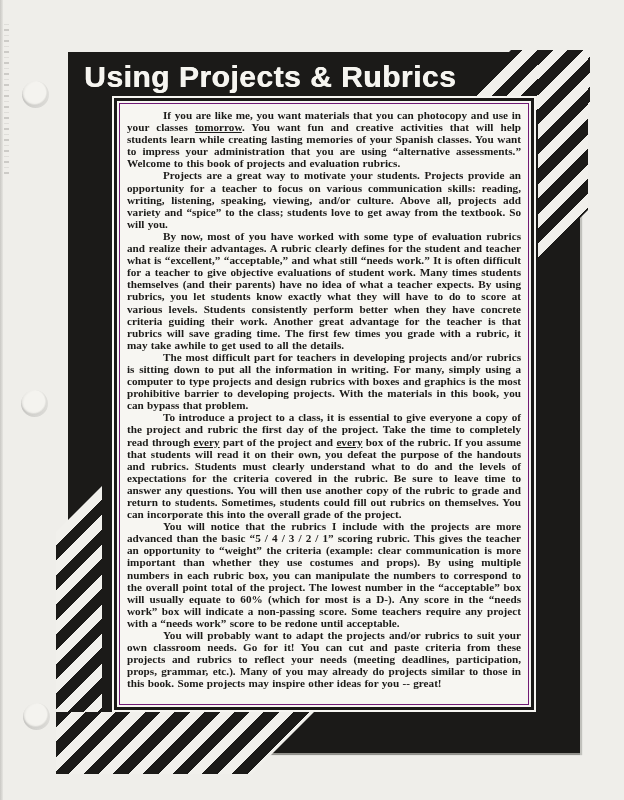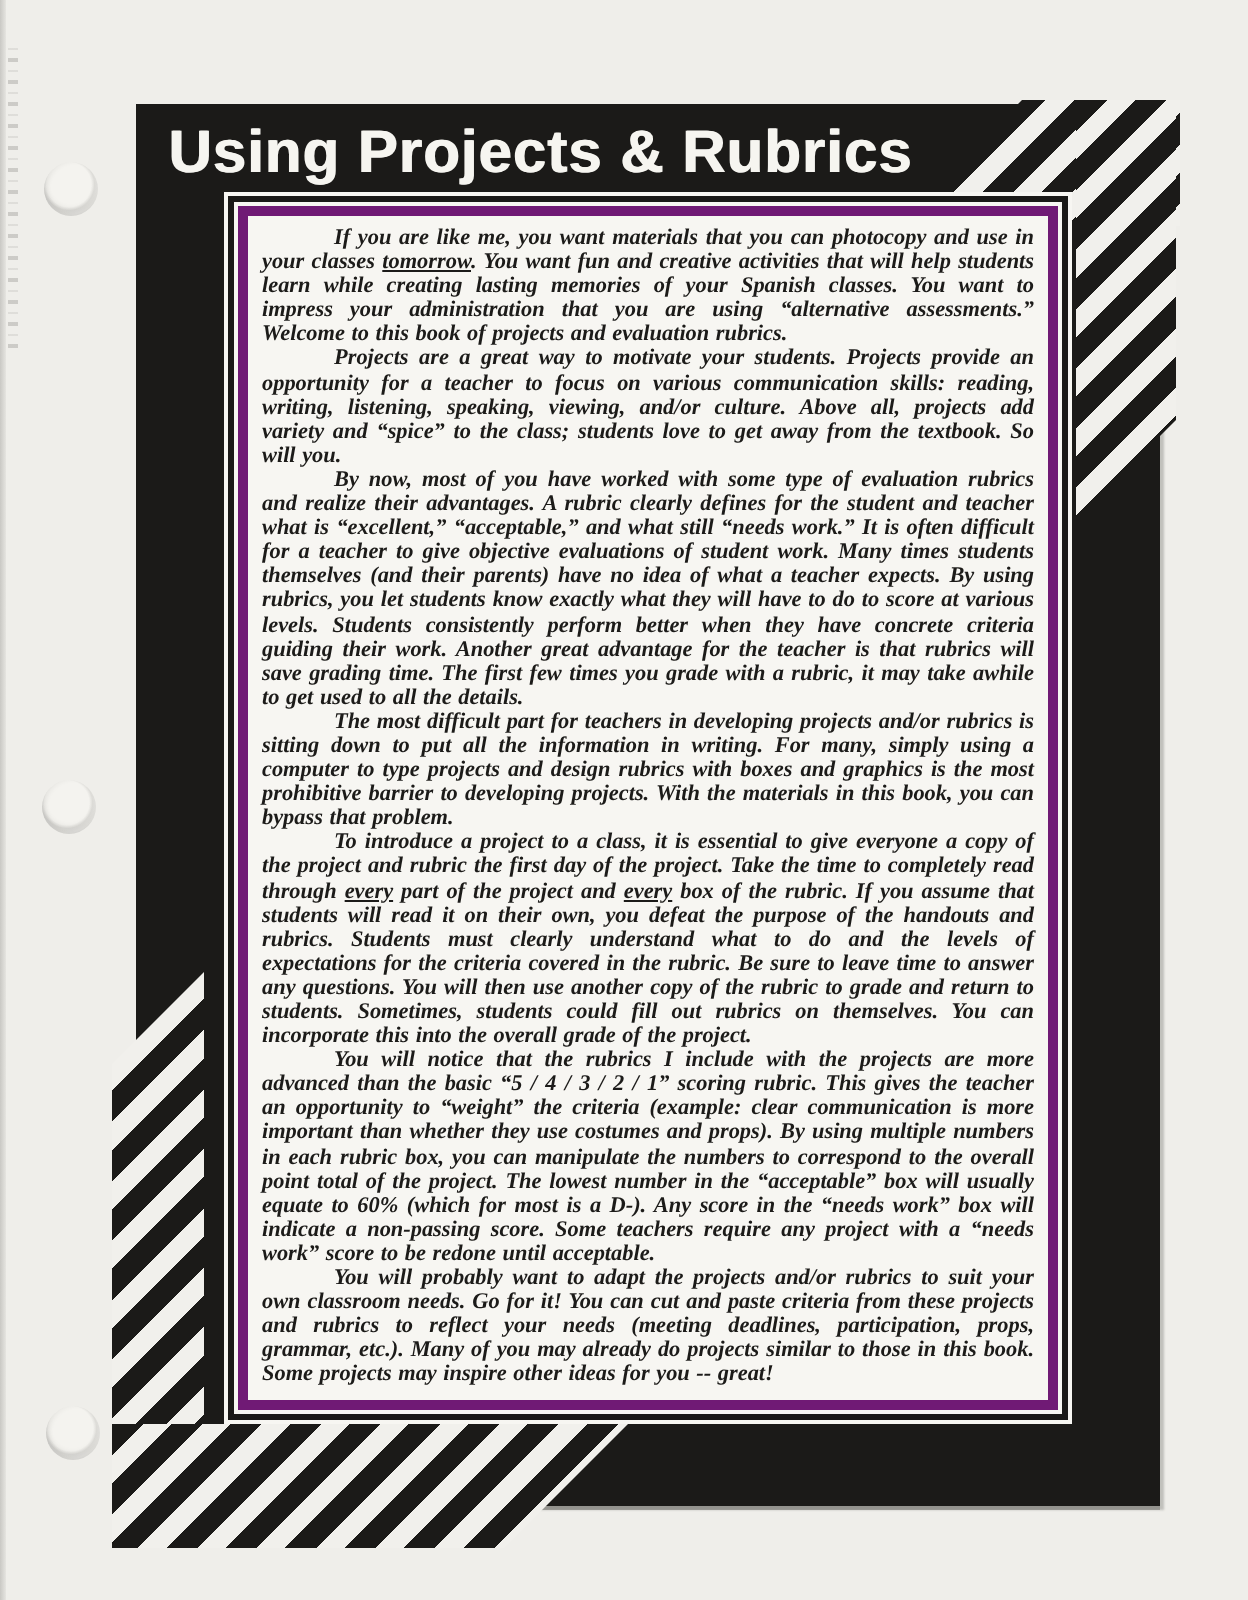--- a/index.html
+++ b/index.html
@@ -87,25 +87,24 @@
     position:absolute;left:112px;top:96px;width:424px;height:616px;
     background:var(--box-bg);
     padding:2px;
   }
   .box-mid{
     border:3px solid #1a1917;
     width:100%;height:100%;
     padding:2px;
   }
   .box-inner{
-    border:5px solid #701a75;
+    border:1px solid #701a75;
     width:100%;height:100%;
     padding:5px 7px 4px 7px;
     overflow:hidden;
-    font-style:italic;
   }
   .box-inner p{
     font-size:11.2px;
     line-height:12.1px;
     font-weight:bold;
     color:var(--text-color);
     text-align:justify;
     text-indent:36px;
     word-spacing:.5px;
   }

